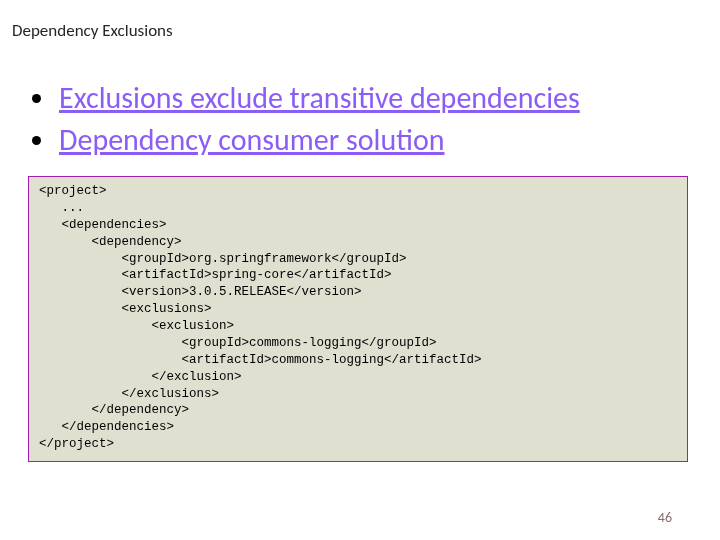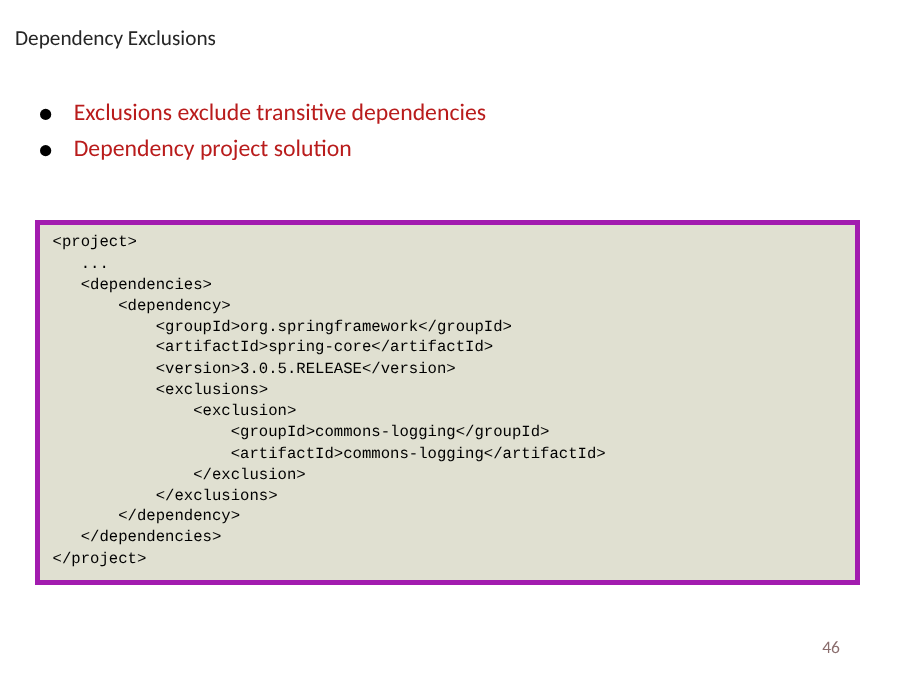--- a/index.html
+++ b/index.html
@@ -39,32 +39,33 @@
   }
   .bullet-dot {
     width: 9px;
     height: 9px;
     border-radius: 50%;
     background: #000;
     margin-right: 18px;
     flex-shrink: 0;
   }
   .bullet-text {
-    font-size: 19px;
-    color: #b91c1c;
+    font-size: 30px;
+    color: #8b5cf6;
     line-height: 1.2;
+    text-decoration: underline;
   }
   .code-box {
     position: absolute;
     top: 176px;
     left: 28px;
     width: 660px;
     box-sizing: border-box;
     background: #e0e0d1;
-    border: 4px solid #a21caf;
+    border: 1px solid #a21caf;
     padding: 6px 10px 8px 10px;
     font-family: "Courier New", monospace;
     font-size: 12.5px;
     line-height: 1.35;
     color: #000;
     white-space: pre;
   }
   .page-num {
     position: absolute;
     bottom: 14px;
@@ -81,21 +82,21 @@
 
   <div class="title">Dependency Exclusions</div>
 
   <div class="bullets">
     <div class="bullet-row">
       <span class="bullet-dot"></span>
       <span class="bullet-text">Exclusions exclude transitive dependencies</span>
     </div>
     <div class="bullet-row">
       <span class="bullet-dot"></span>
-      <span class="bullet-text">Dependency project solution</span>
+      <span class="bullet-text">Dependency consumer solution</span>
     </div>
   </div>
 
   <div class="code-box">&lt;project&gt;
    ...
    &lt;dependencies&gt;
        &lt;dependency&gt;
            &lt;groupId&gt;org.springframework&lt;/groupId&gt;
            &lt;artifactId&gt;spring-core&lt;/artifactId&gt;
            &lt;version&gt;3.0.5.RELEASE&lt;/version&gt;

